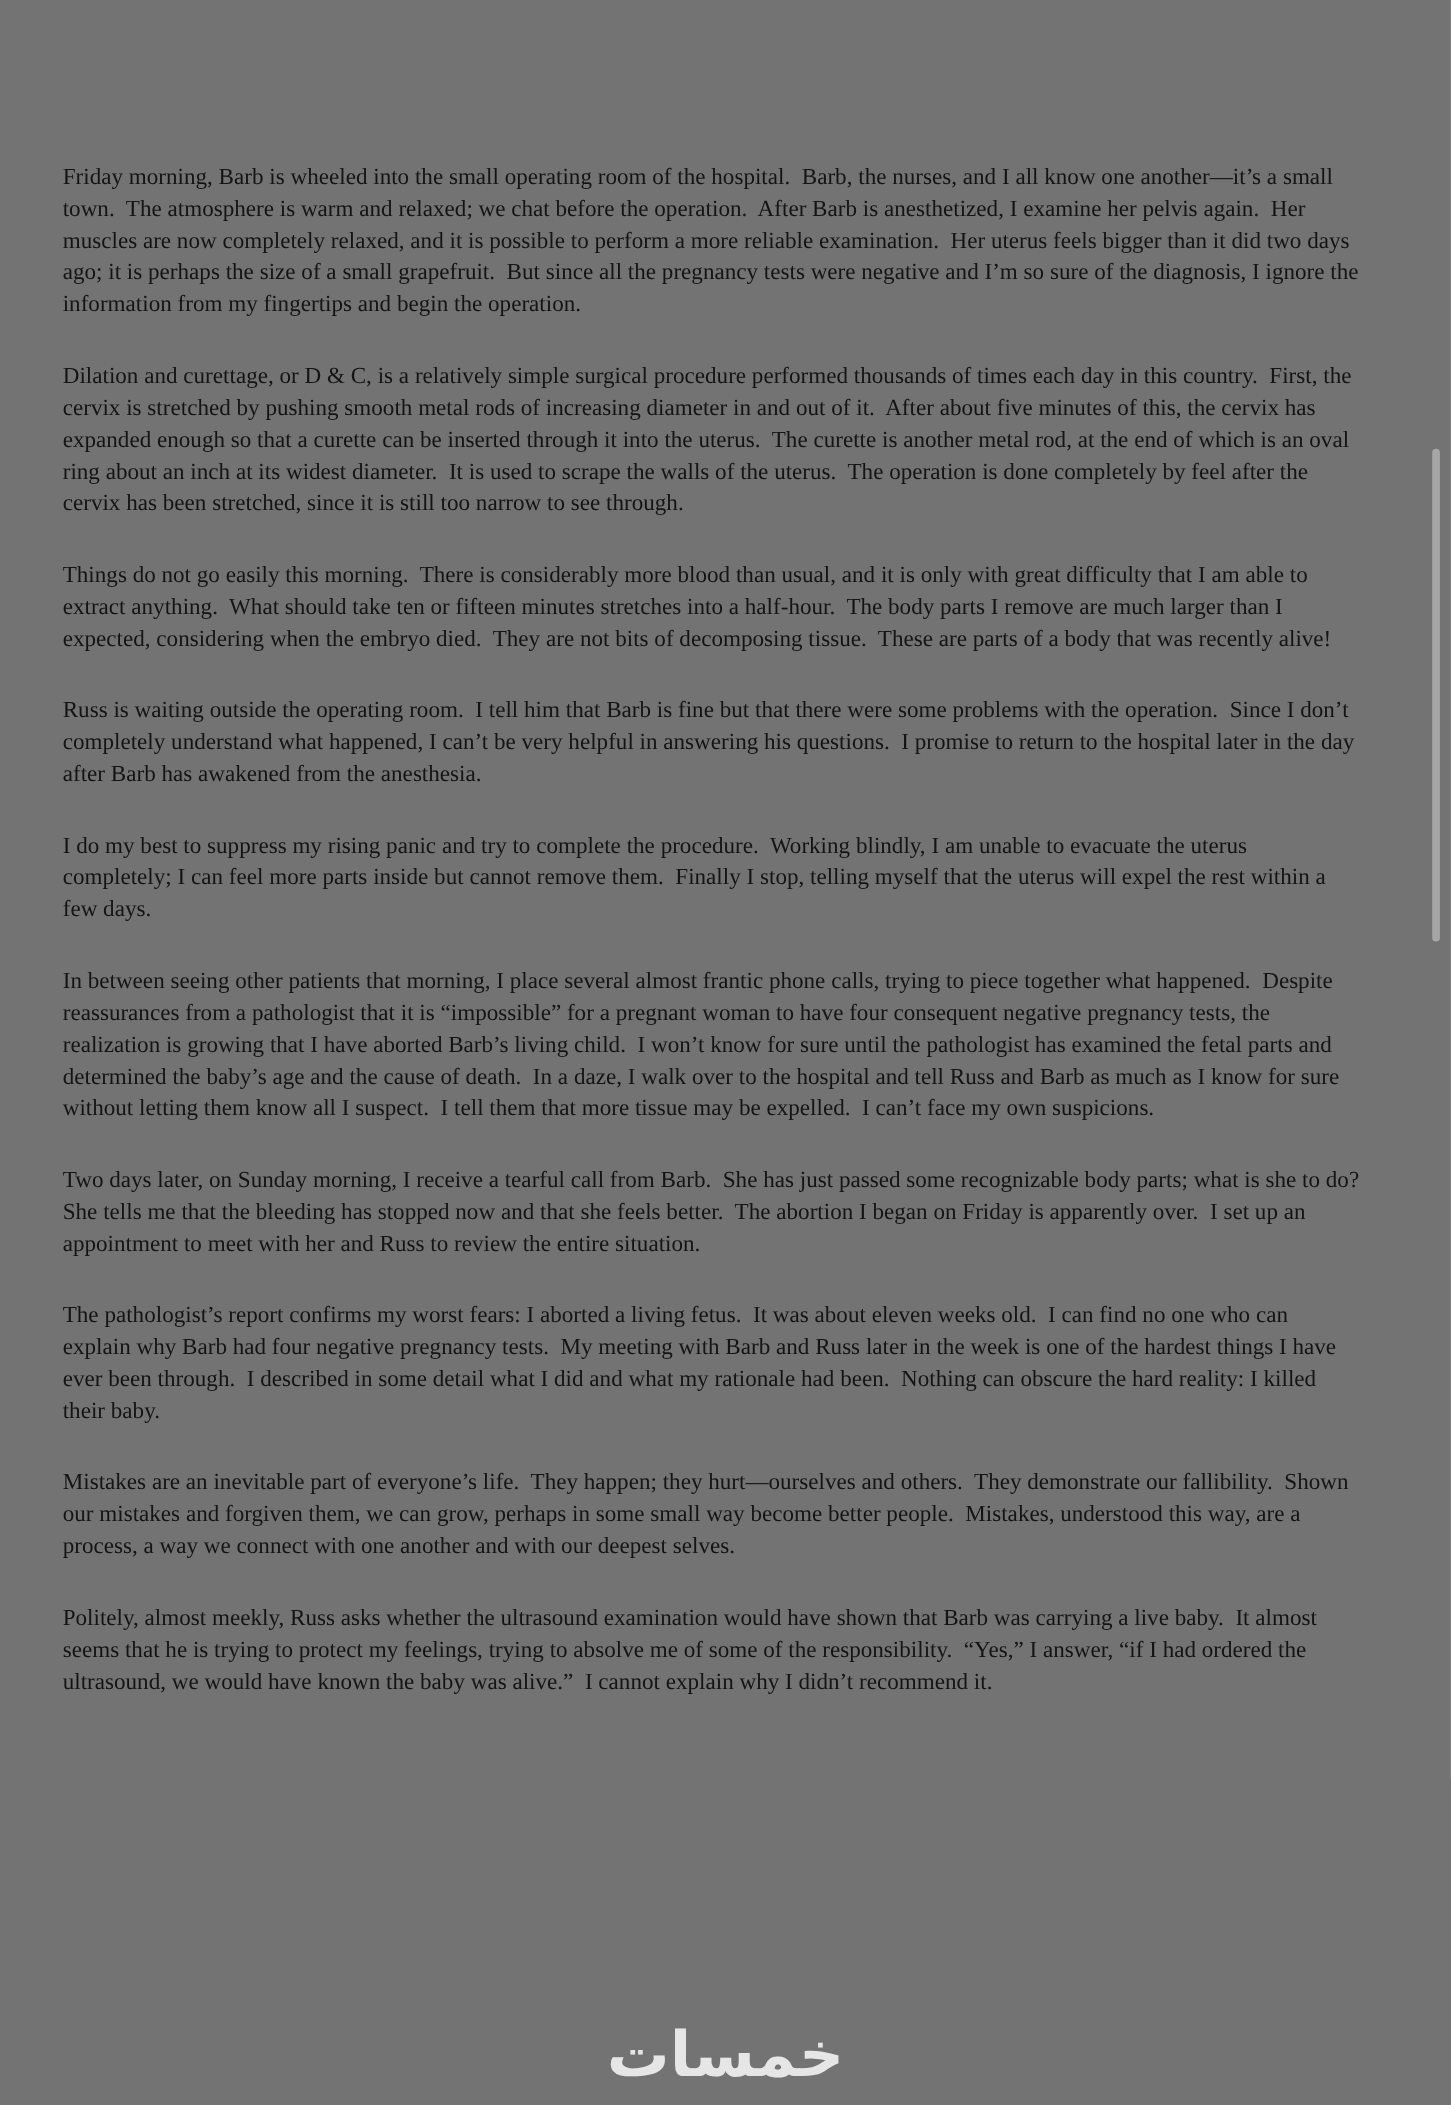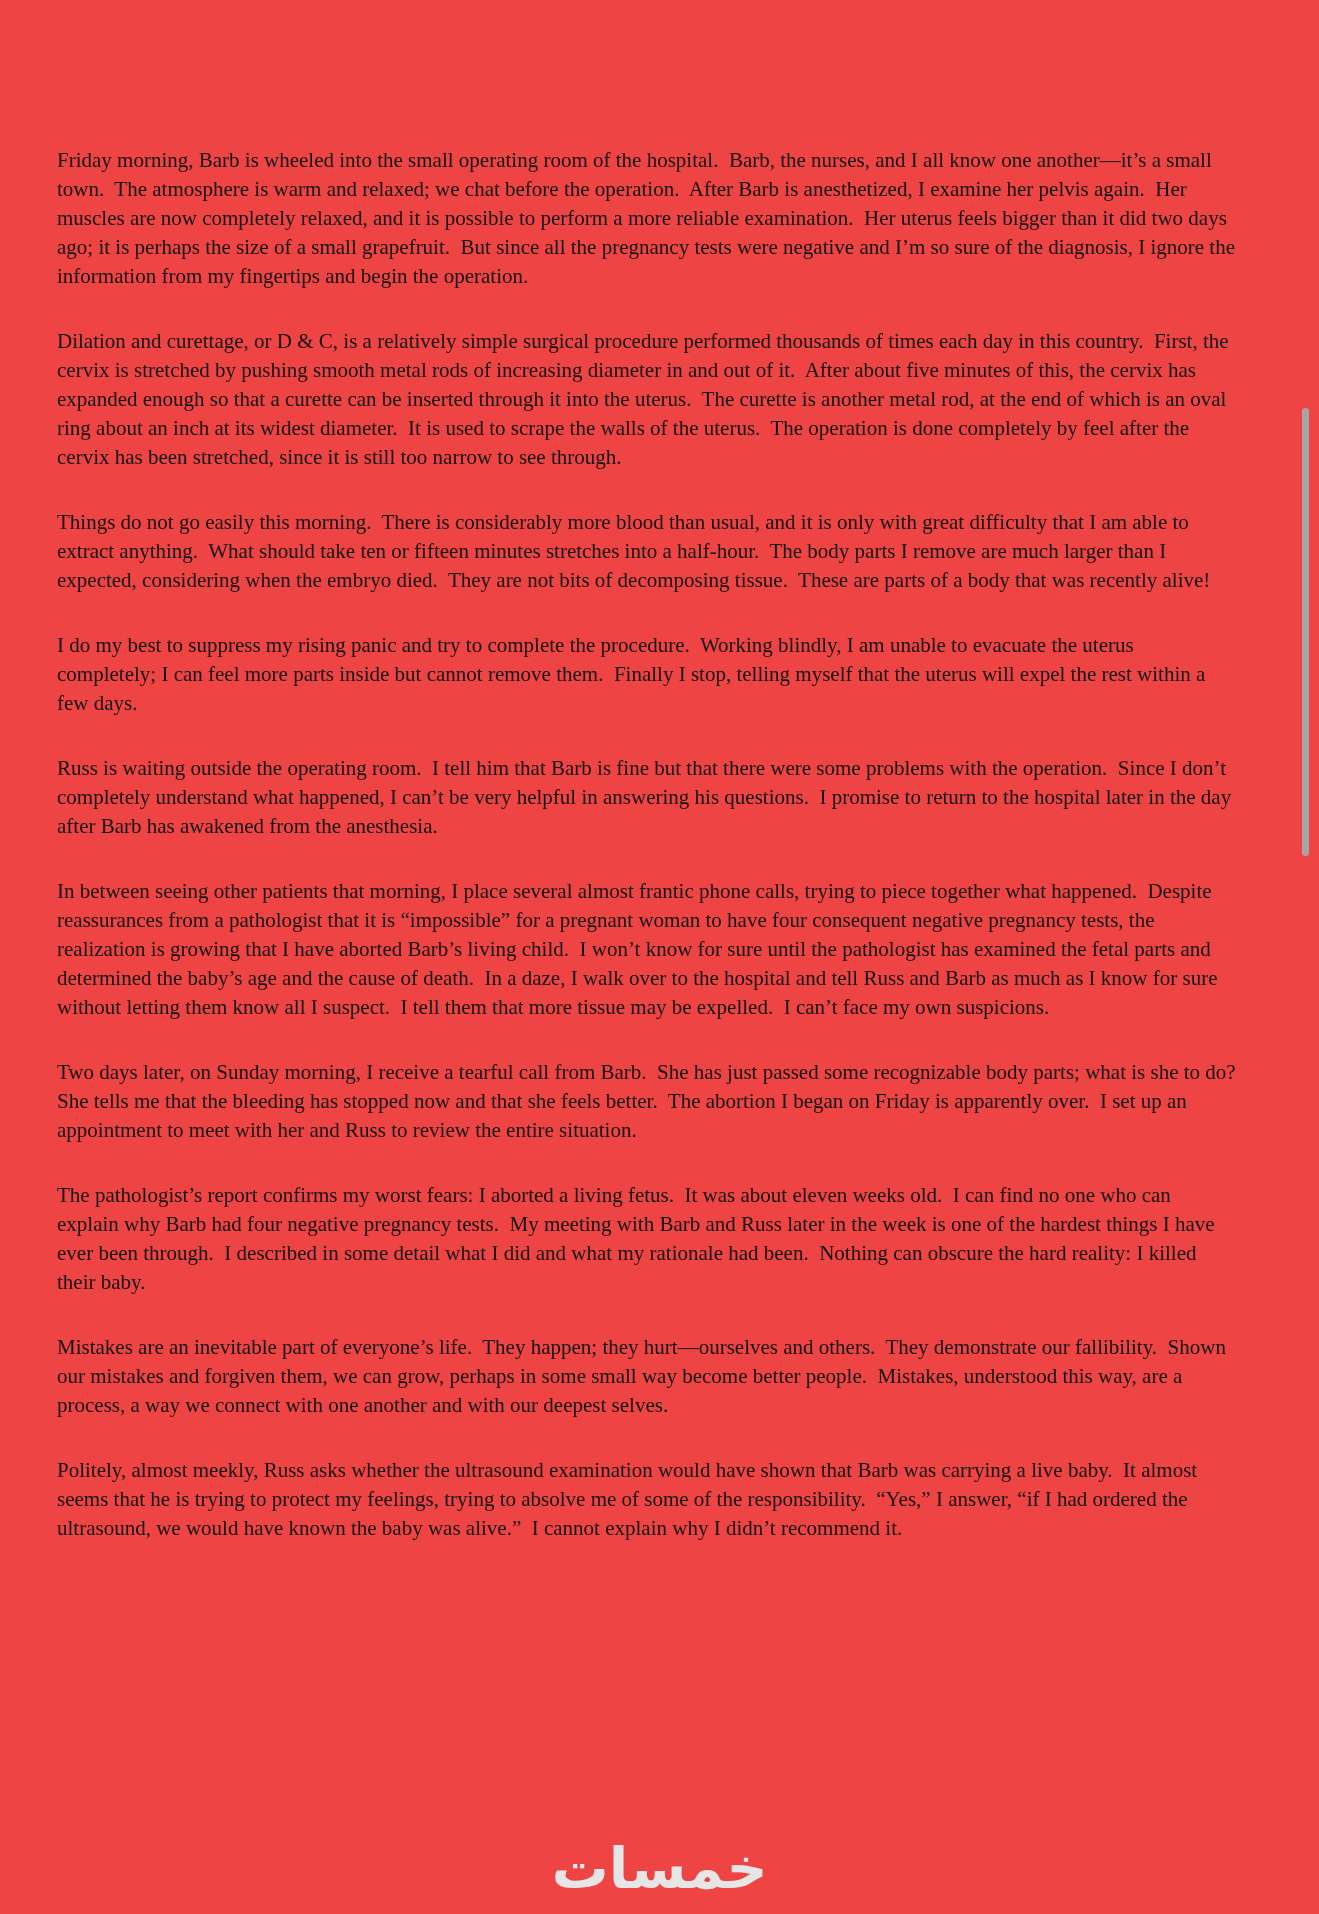--- a/index.html
+++ b/index.html
@@ -10,21 +10,21 @@
   body {
     width: 1319px;
     height: 1914px;
     position: relative;
     overflow: hidden;
     font-family: "Liberation Serif", "DejaVu Serif", serif;
   }
   .page {
     position: absolute;
     inset: 0;
-    background: #ef4444;
+    background: #737373;
   }
   .content {
     position: absolute;
     left: 57px;
     top: 146px;
     width: 1180px;
     font-size: 21px;
     line-height: 29px;
     color: #141414;
     text-align: left;
@@ -60,22 +60,22 @@
 </style>
 </head>
 <body>
 
 <div class="page">
 
   <div class="content">
       <p class="para">Friday morning, Barb is wheeled into the small operating room of the hospital.  Barb, the nurses, and I all know one another—it’s a small town.  The atmosphere is warm and relaxed; we chat before the operation.  After Barb is anesthetized, I examine her pelvis again.  Her muscles are now completely relaxed, and it is possible to perform a more reliable examination.  Her uterus feels bigger than it did two days ago; it is perhaps the size of a small grapefruit.  But since all the pregnancy tests were negative and I’m so sure of the diagnosis, I ignore the information from my fingertips and begin the operation.</p>
       <p class="para">Dilation and curettage, or D &amp; C, is a relatively simple surgical procedure performed thousands of times each day in this country.  First, the cervix is stretched by pushing smooth metal rods of increasing diameter in and out of it.  After about five minutes of this, the cervix has expanded enough so that a curette can be inserted through it into the uterus.  The curette is another metal rod, at the end of which is an oval ring about an inch at its widest diameter.  It is used to scrape the walls of the uterus.  The operation is done completely by feel after the cervix has been stretched, since it is still too narrow to see through.</p>
       <p class="para">Things do not go easily this morning.  There is considerably more blood than usual, and it is only with great difficulty that I am able to extract anything.  What should take ten or fifteen minutes stretches into a half-hour.  The body parts I remove are much larger than I expected, considering when the embryo died.  They are not bits of decomposing tissue.  These are parts of a body that was recently alive!</p>
+      <p class="para">Russ is waiting outside the operating room.  I tell him that Barb is fine but that there were some problems with the operation.  Since I don’t completely understand what happened, I can’t be very helpful in answering his questions.  I promise to return to the hospital later in the day after Barb has awakened from the anesthesia.</p>
       <p class="para">I do my best to suppress my rising panic and try to complete the procedure.  Working blindly, I am unable to evacuate the uterus completely; I can feel more parts inside but cannot remove them.  Finally I stop, telling myself that the uterus will expel the rest within a few days.</p>
-      <p class="para">Russ is waiting outside the operating room.  I tell him that Barb is fine but that there were some problems with the operation.  Since I don’t completely understand what happened, I can’t be very helpful in answering his questions.  I promise to return to the hospital later in the day after Barb has awakened from the anesthesia.</p>
       <p class="para">In between seeing other patients that morning, I place several almost frantic phone calls, trying to piece together what happened.  Despite reassurances from a pathologist that it is “impossible” for a pregnant woman to have four consequent negative pregnancy tests, the realization is growing that I have aborted Barb’s living child.  I won’t know for sure until the pathologist has examined the fetal parts and determined the baby’s age and the cause of death.  In a daze, I walk over to the hospital and tell Russ and Barb as much as I know for sure without letting them know all I suspect.  I tell them that more tissue may be expelled.  I can’t face my own suspicions.</p>
       <p class="para">Two days later, on Sunday morning, I receive a tearful call from Barb.  She has just passed some recognizable body parts; what is she to do?  She tells me that the bleeding has stopped now and that she feels better.  The abortion I began on Friday is apparently over.  I set up an appointment to meet with her and Russ to review the entire situation.</p>
       <p class="para">The pathologist’s report confirms my worst fears: I aborted a living fetus.  It was about eleven weeks old.  I can find no one who can explain why Barb had four negative pregnancy tests.  My meeting with Barb and Russ later in the week is one of the hardest things I have ever been through.  I described in some detail what I did and what my rationale had been.  Nothing can obscure the hard reality: I killed their baby.</p>
       <p class="para">Mistakes are an inevitable part of everyone’s life.  They happen; they hurt—ourselves and others.  They demonstrate our fallibility.  Shown our mistakes and forgiven them, we can grow, perhaps in some small way become better people.  Mistakes, understood this way, are a process, a way we connect with one another and with our deepest selves.</p>
       <p class="para">Politely, almost meekly, Russ asks whether the ultrasound examination would have shown that Barb was carrying a live baby.  It almost seems that he is trying to protect my feelings, trying to absolve me of some of the responsibility.  “Yes,” I answer, “if I had ordered the ultrasound, we would have known the baby was alive.”  I cannot explain why I didn’t recommend it.</p>
     </div>
 
   <div class="scrollbar-thumb"></div>
 
   <div class="watermark">خمسات</div>

